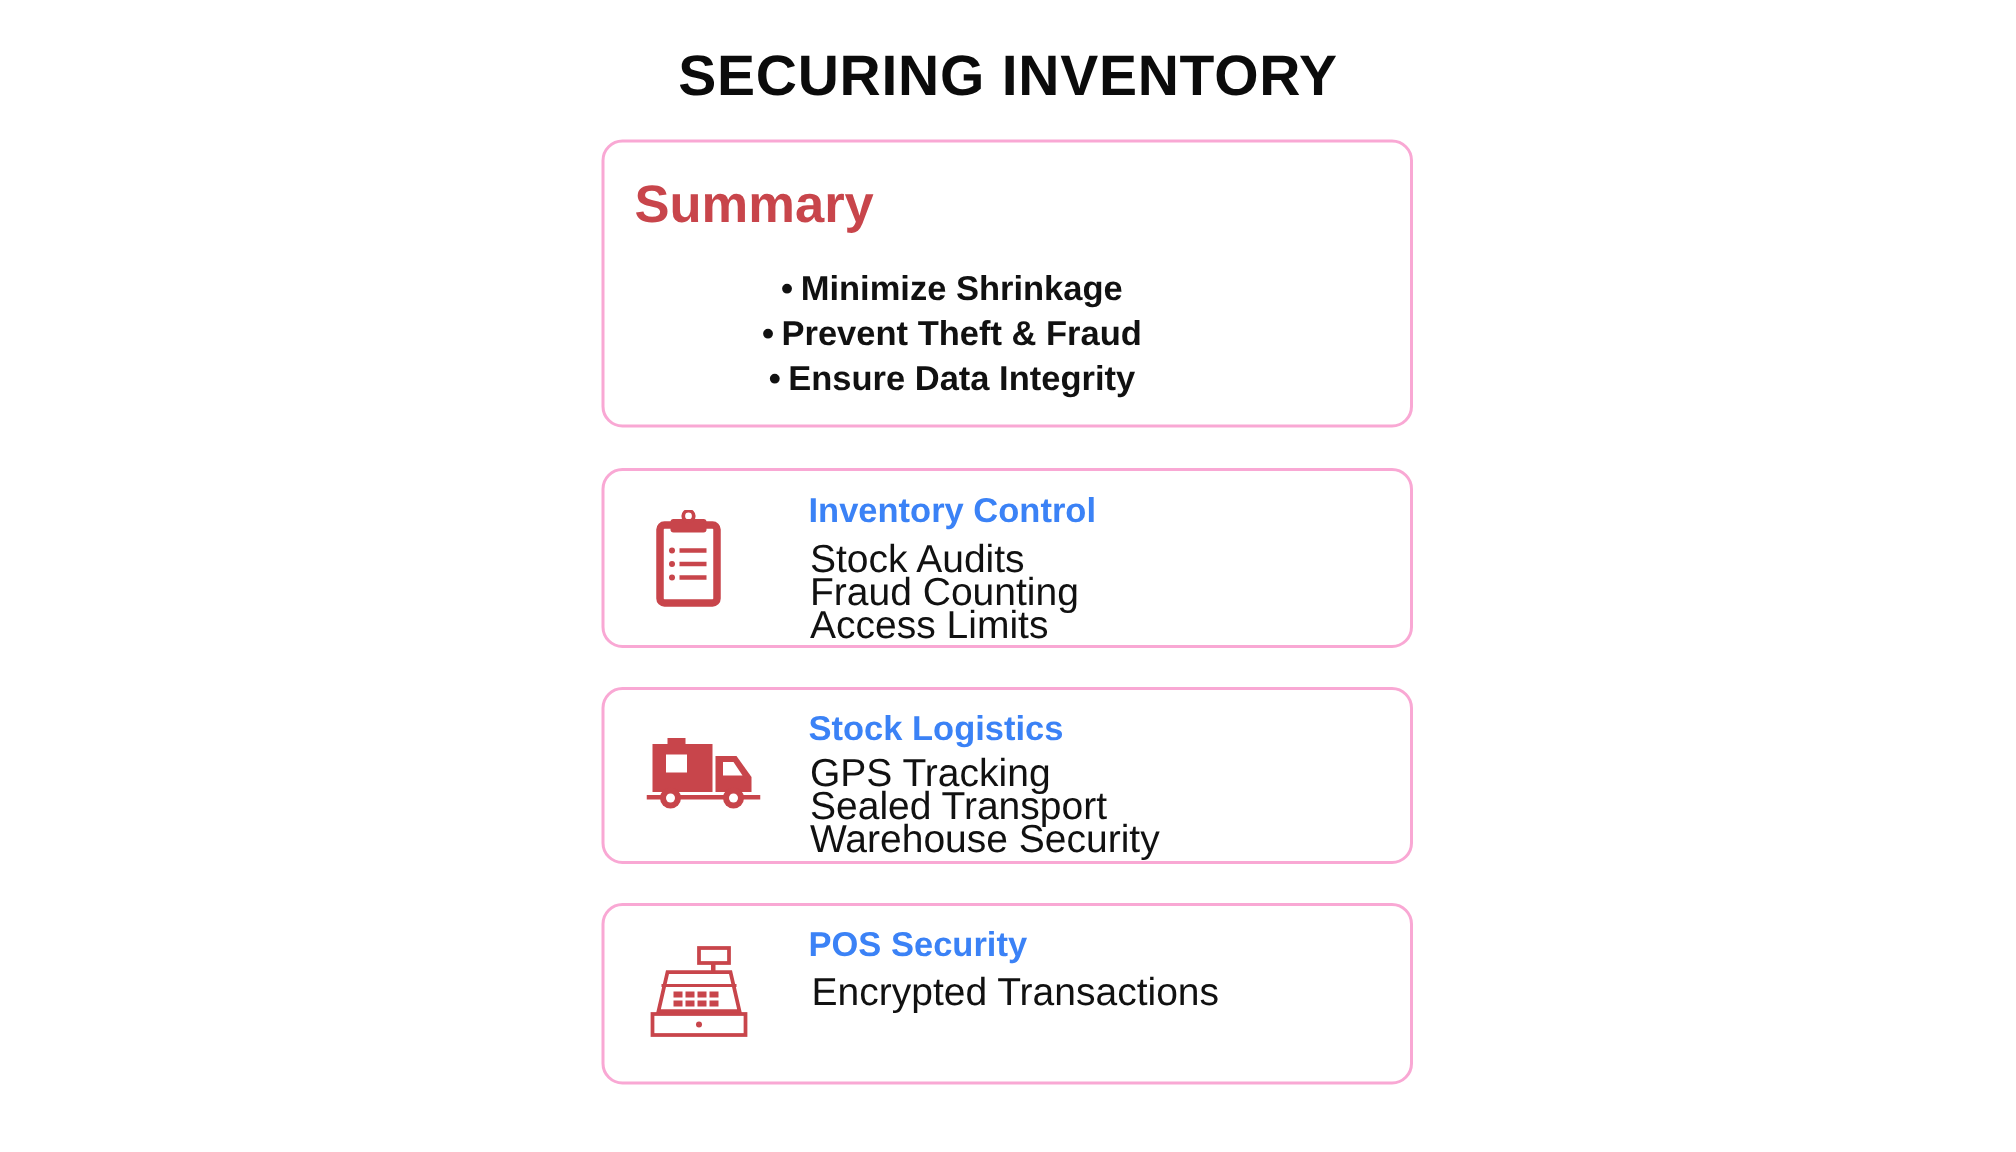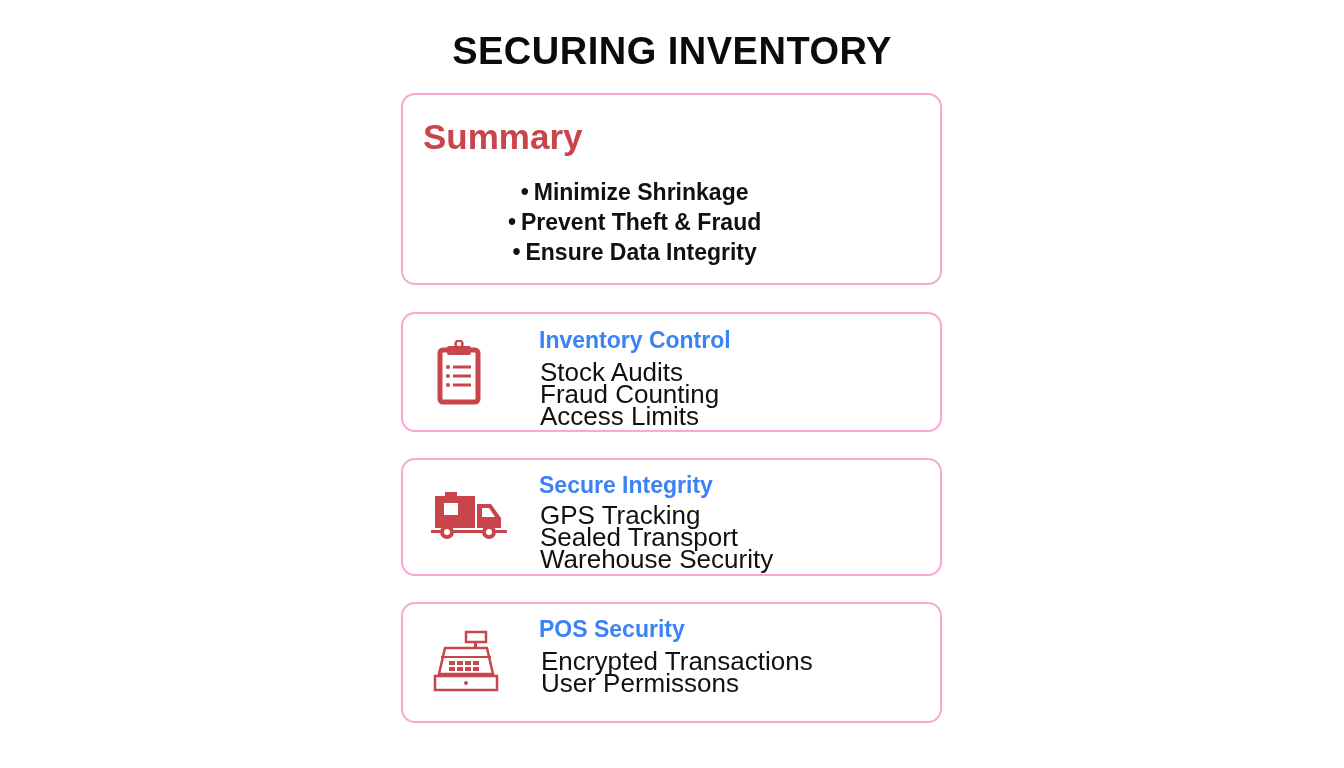--- a/index.html
+++ b/index.html
@@ -70,21 +70,21 @@
     <rect x="4" y="6" width="40" height="32" fill="#c8454b"></rect>
     <rect x="13" y="13" width="14" height="12" fill="#fff"></rect>
     <path d="M46 14 H60 L70 28 V38 H46 Z" fill="#c8454b"></path>
     <path d="M51 18 H58 L64 27 H51 Z" fill="#fff"></path>
     <rect x="0" y="40" width="76" height="3" fill="#c8454b"></rect>
     <circle cx="16" cy="42" r="7" fill="#c8454b"></circle>
       <circle cx="16" cy="42" r="3" fill="#fff"></circle>
     <circle cx="58" cy="42" r="7" fill="#c8454b"></circle>
       <circle cx="58" cy="42" r="3" fill="#fff"></circle>
   </svg>
-  <div class="card-title" style="top:12px">Secure Integrity</div>
+  <div class="card-title" style="top:12px">Stock Logistics</div>
   <div class="items" style="top:44px">
     <div>GPS Tracking</div>
     <div>Sealed Transport</div>
     <div>Warehouse Security</div>
   </div>
 </div>
 
 <div class="card c3">
   <svg class="icon" style="top:26px;left:30px" width="66" height="62" viewBox="0 0 66 62">
     <rect x="33" y="2" width="20" height="10" fill="none" stroke="#c8454b" stroke-width="2.5"></rect>
@@ -100,15 +100,14 @@
         <rect x="24" y="37" width="6" height="4"></rect>
         <rect x="32" y="37" width="6" height="4"></rect>
         <rect x="40" y="37" width="6" height="4"></rect>
     </g>
     <rect x="2" y="46" width="62" height="14" fill="none" stroke="#c8454b" stroke-width="2.5"></rect>
     <circle cx="33" cy="53" r="2" fill="#c8454b"></circle>
   </svg>
   <div class="card-title" style="top:12px">POS Security</div>
   <div class="items" style="top:46px;left:138px">
     <div>Encrypted Transactions</div>
-    <div>User Permissons</div>
   </div>
 </div>
 
 </body></html>

